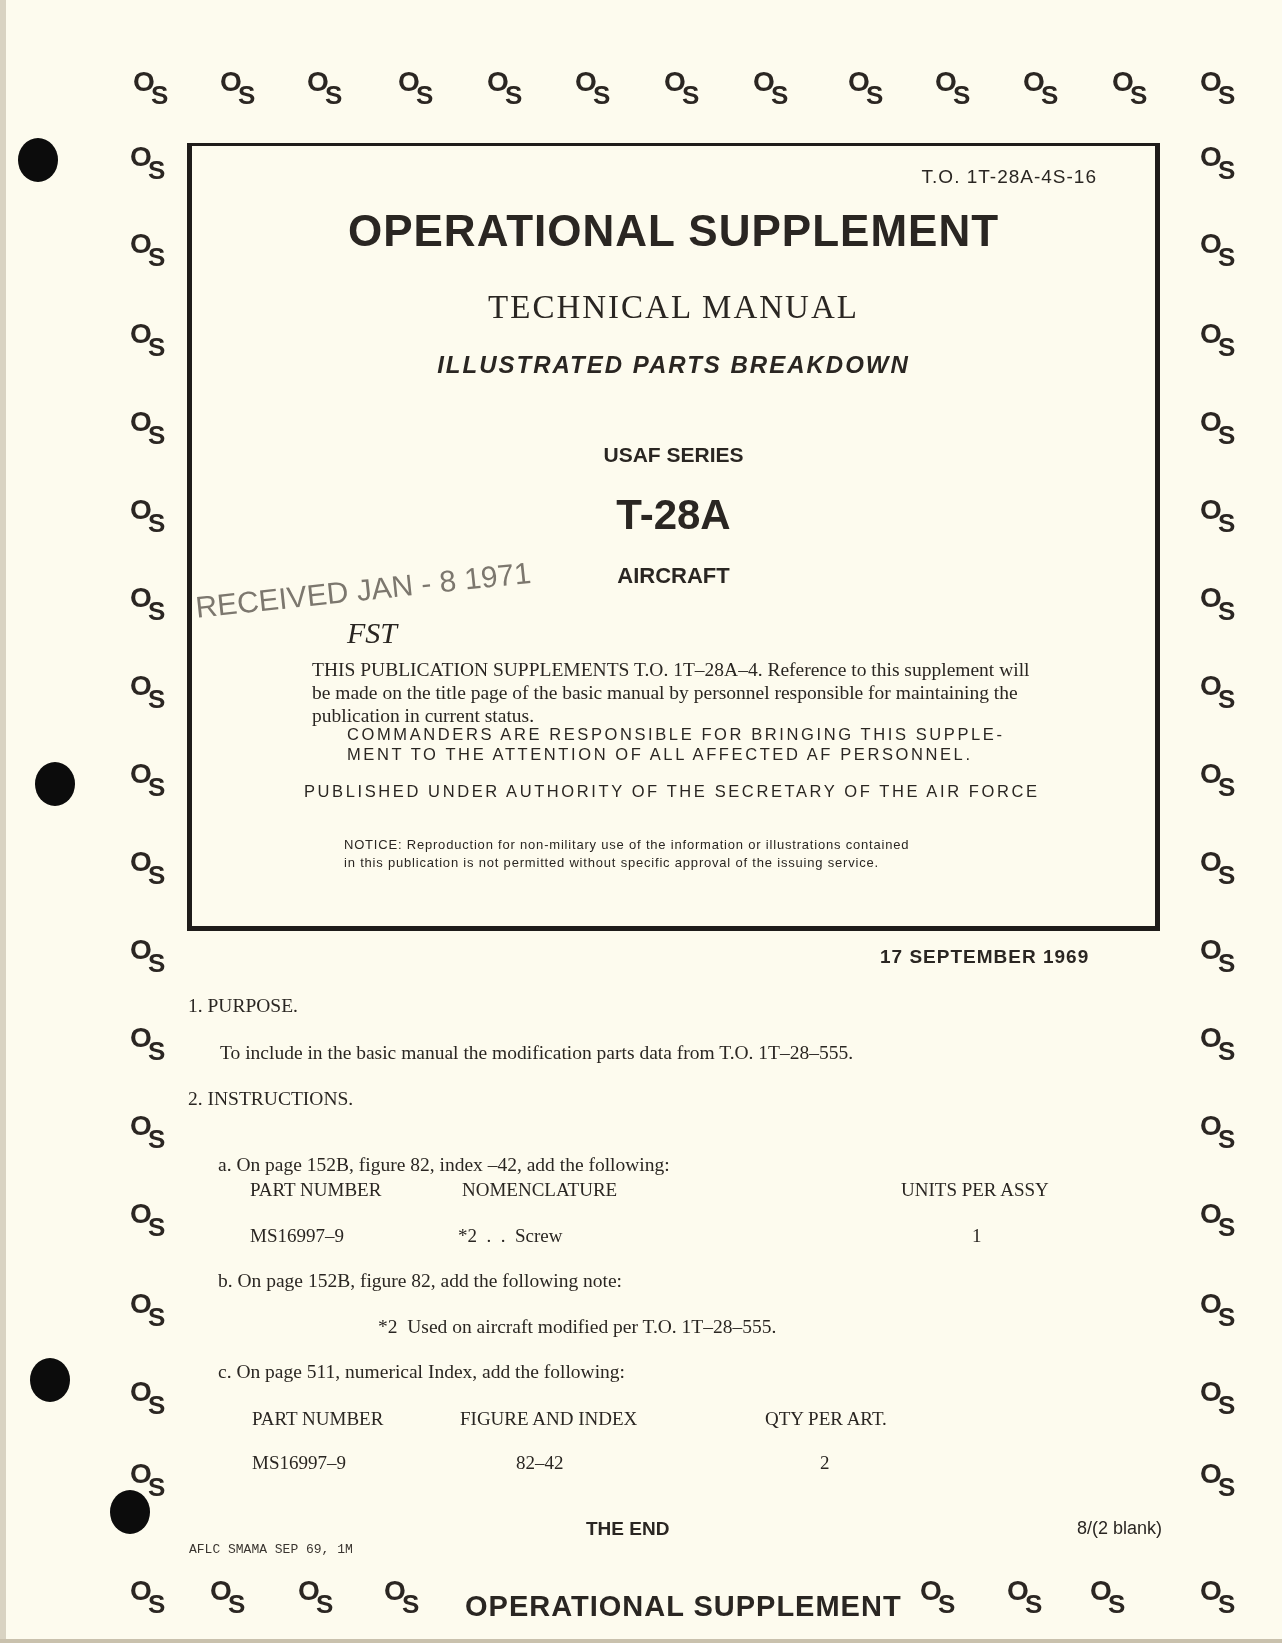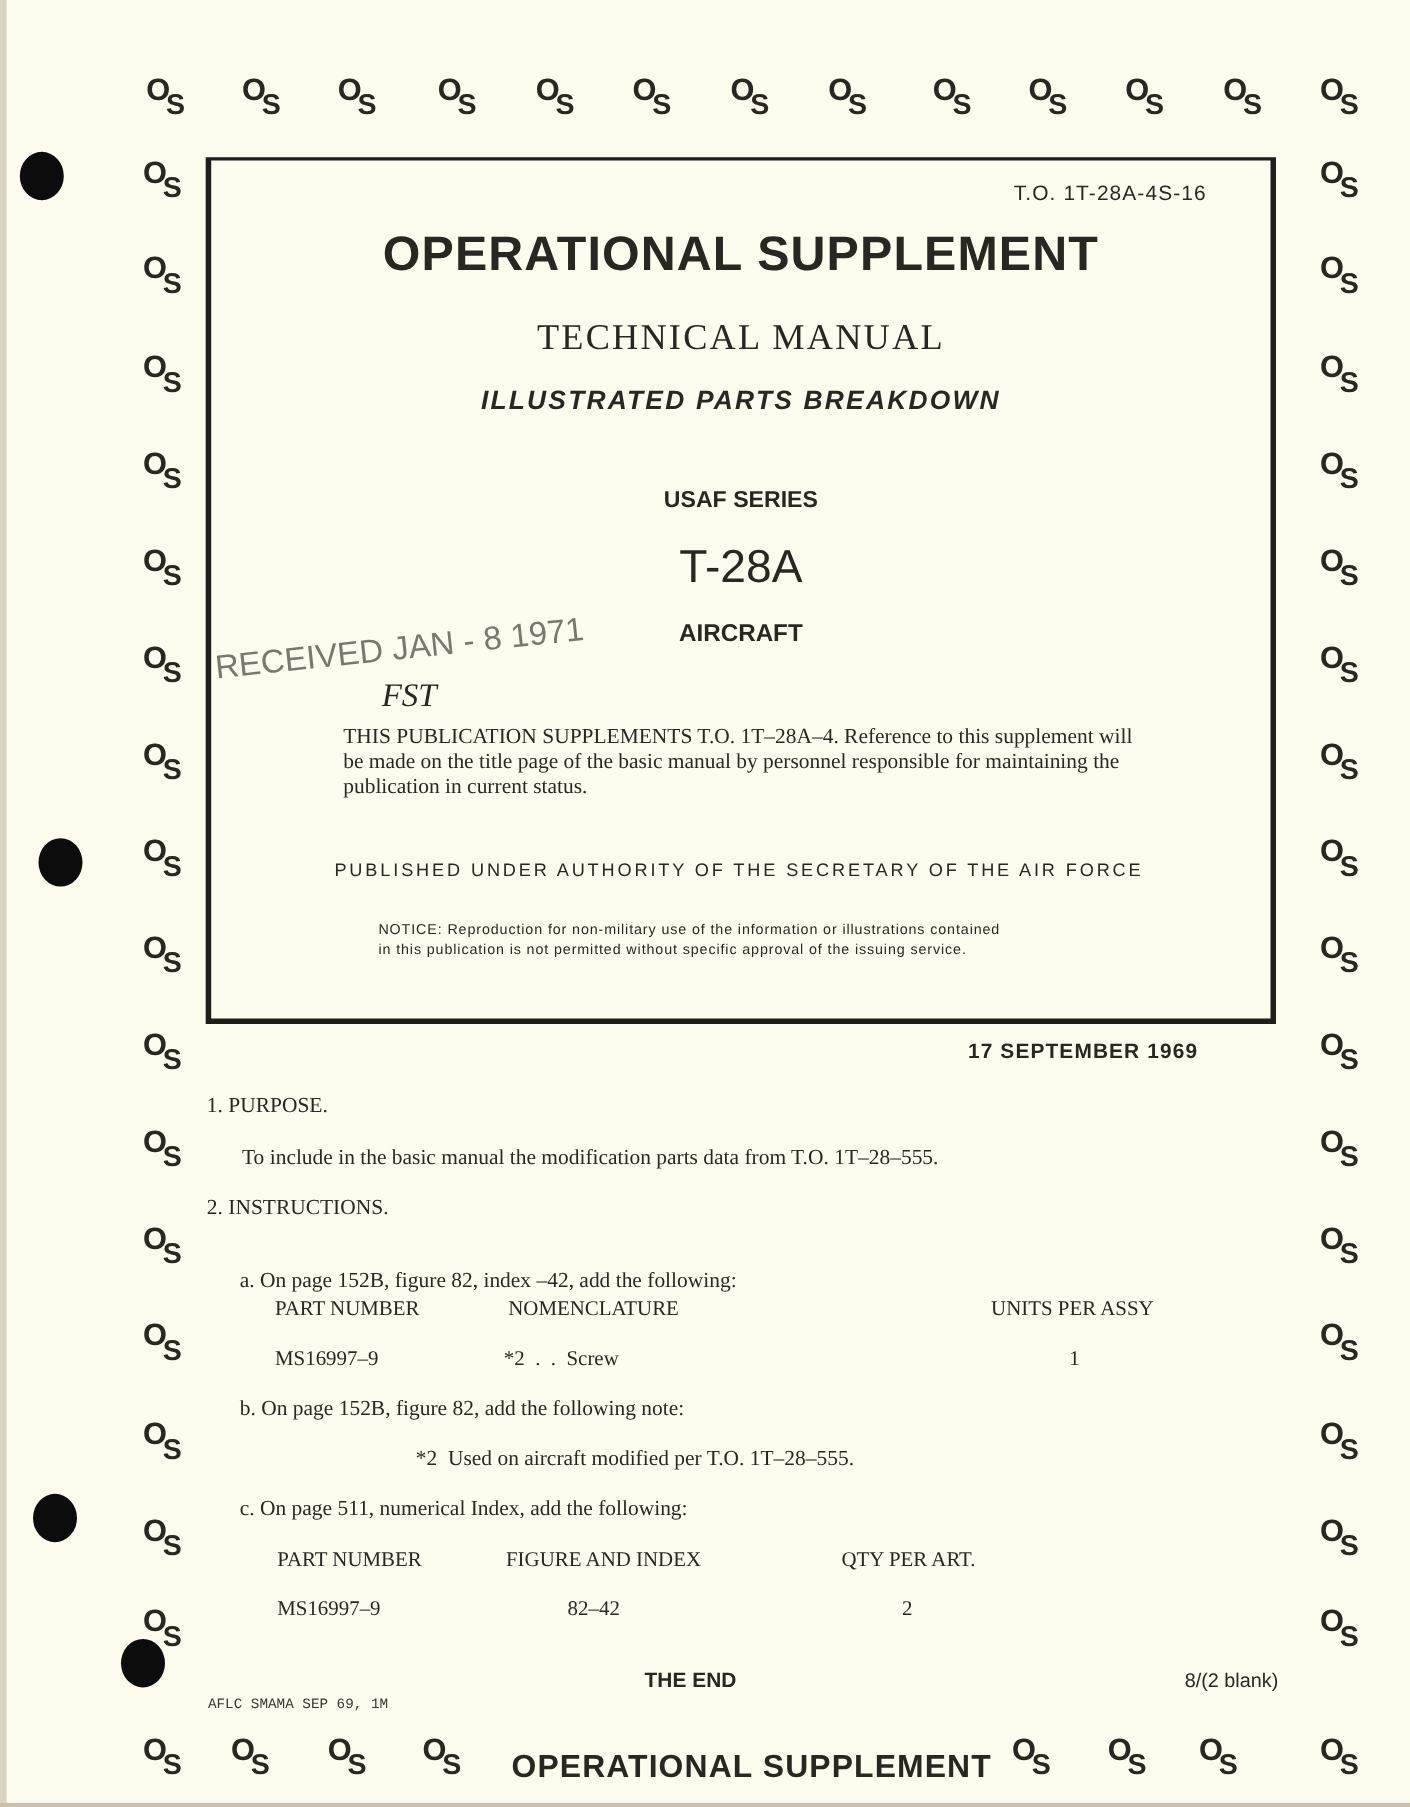--- a/index.html
+++ b/index.html
@@ -19,21 +19,21 @@
     position:absolute; left:187px; top:143px; width:973px; height:788px;
     border:5px solid #1f1c1a; border-top-width:3px; box-sizing:border-box;
   }
   .abs { position:absolute; white-space:nowrap; }
   .sans { font-family:"Liberation Sans", sans-serif; }
   .to-num { right:58px; top:20px; font-size:19px; letter-spacing:1px; }
   .title1 { left:0; right:0; top:60px; text-align:center; font-size:44px; font-weight:900; letter-spacing:1px; }
   .title2 { left:0; right:0; top:143px; text-align:center; font-size:33px; letter-spacing:2px; font-family:"Liberation Serif", serif; }
   .title3 { left:0; right:0; top:205px; text-align:center; font-size:24px; font-weight:bold; font-style:italic; letter-spacing:2px; }
   .series { left:0; right:0; top:297px; text-align:center; font-size:21px; font-weight:bold; }
-  .model { left:0; right:0; top:345px; text-align:center; font-size:42px; font-weight:normal; }
+  .model { left:0; right:0; top:345px; text-align:center; font-size:42px; font-weight:bold; }
   .aircraft { left:0; right:0; top:417px; text-align:center; font-size:22px; font-weight:bold; }
   .stamp { left:2px; top:445px; font-size:30px; color:#7c776e; font-family:"Liberation Sans", sans-serif; transform:rotate(-6deg); transform-origin:left top; letter-spacing:0px; }
   .initials { left:155px; top:470px; font-size:30px; font-style:italic; font-family:"Liberation Serif", serif; color:#2a2622; }
   .para1 { left:120px; top:512px; width:720px; font-size:19.5px; line-height:23px; white-space:normal; }
   .cmd { left:155px; top:578px; font-size:16.5px; line-height:20px; letter-spacing:2.6px; }
   .auth { left:112px; top:636px; font-size:16.5px; letter-spacing:2.6px; }
   .notice { left:152px; top:690px; font-size:13px; line-height:18px; letter-spacing:0.8px; }
   .date { left:880px; top:946px; font-size:19px; font-weight:bold; letter-spacing:1px; }
   .body { font-size:19.5px; }
   .hdr-row { font-size:19px; }
@@ -272,20 +272,24 @@
   <div class="abs sans to-num">T.O. 1T-28A-4S-16</div>
   <div class="abs sans title1">OPERATIONAL SUPPLEMENT</div>
   <div class="abs title2">TECHNICAL MANUAL</div>
   <div class="abs sans title3">ILLUSTRATED PARTS BREAKDOWN</div>
   <div class="abs sans series">USAF SERIES</div>
   <div class="abs sans model">T-28A</div>
   <div class="abs sans aircraft">AIRCRAFT</div>
   <div class="abs stamp">RECEIVED JAN - 8  1971</div>
   <div class="abs initials">FST</div>
   <div class="abs para1">THIS PUBLICATION SUPPLEMENTS T.O. 1T–28A–4.  Reference to this supplement will be made on the title page of the basic manual by personnel responsible for maintaining the publication in current status.</div>
+  <div class="abs sans cmd">
+    <div>COMMANDERS ARE RESPONSIBLE FOR BRINGING THIS SUPPLE-</div>
+    <div>MENT TO THE ATTENTION OF ALL AFFECTED AF PERSONNEL.</div>
+  </div>
   <div class="abs sans auth">PUBLISHED UNDER AUTHORITY OF THE SECRETARY OF THE AIR FORCE</div>
   <div class="abs sans notice">
     <div>NOTICE:  Reproduction for non-military use of the information or illustrations contained</div>
     <div>in this publication is not permitted without specific approval of the issuing service.</div>
   </div>
 </div>
 
 <div class="abs sans date">17 SEPTEMBER  1969</div>
 
 <div class="abs body" style="left:188px; top:995px;">1.  PURPOSE.</div>

